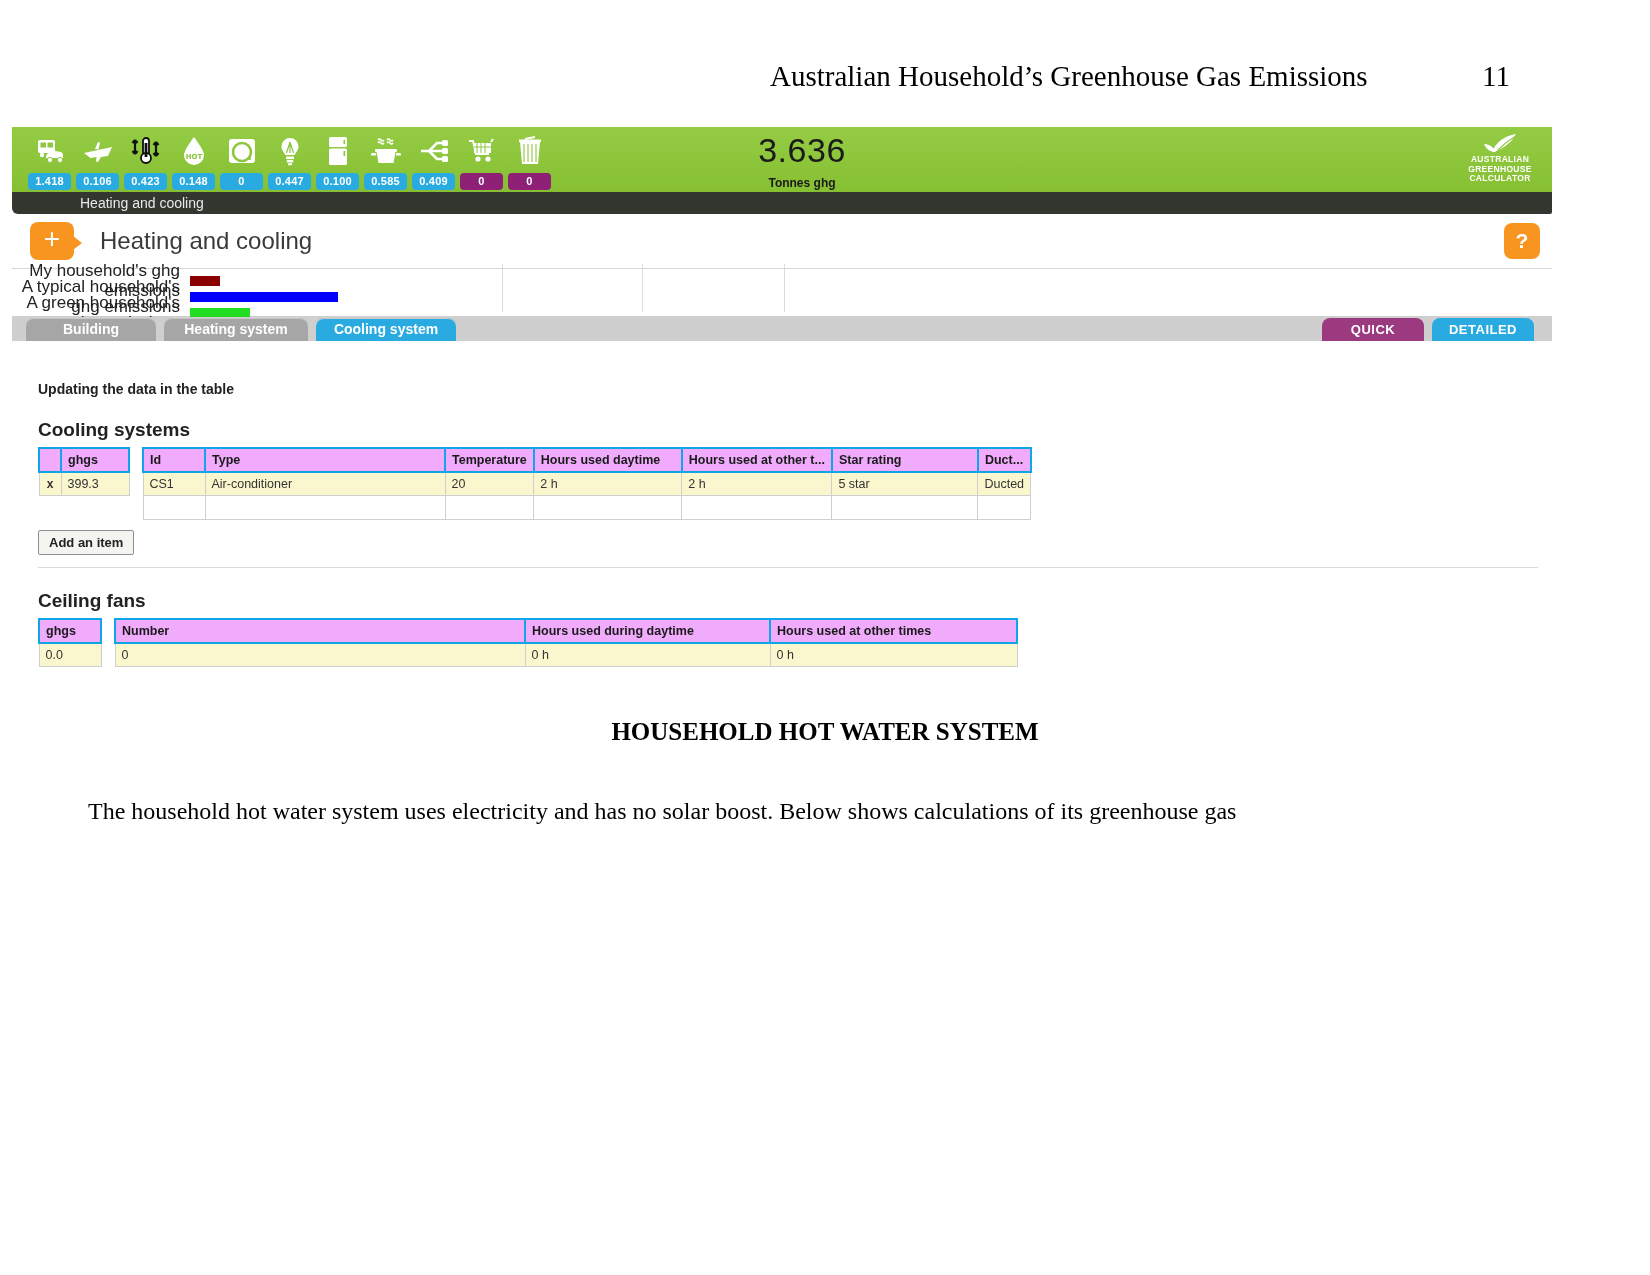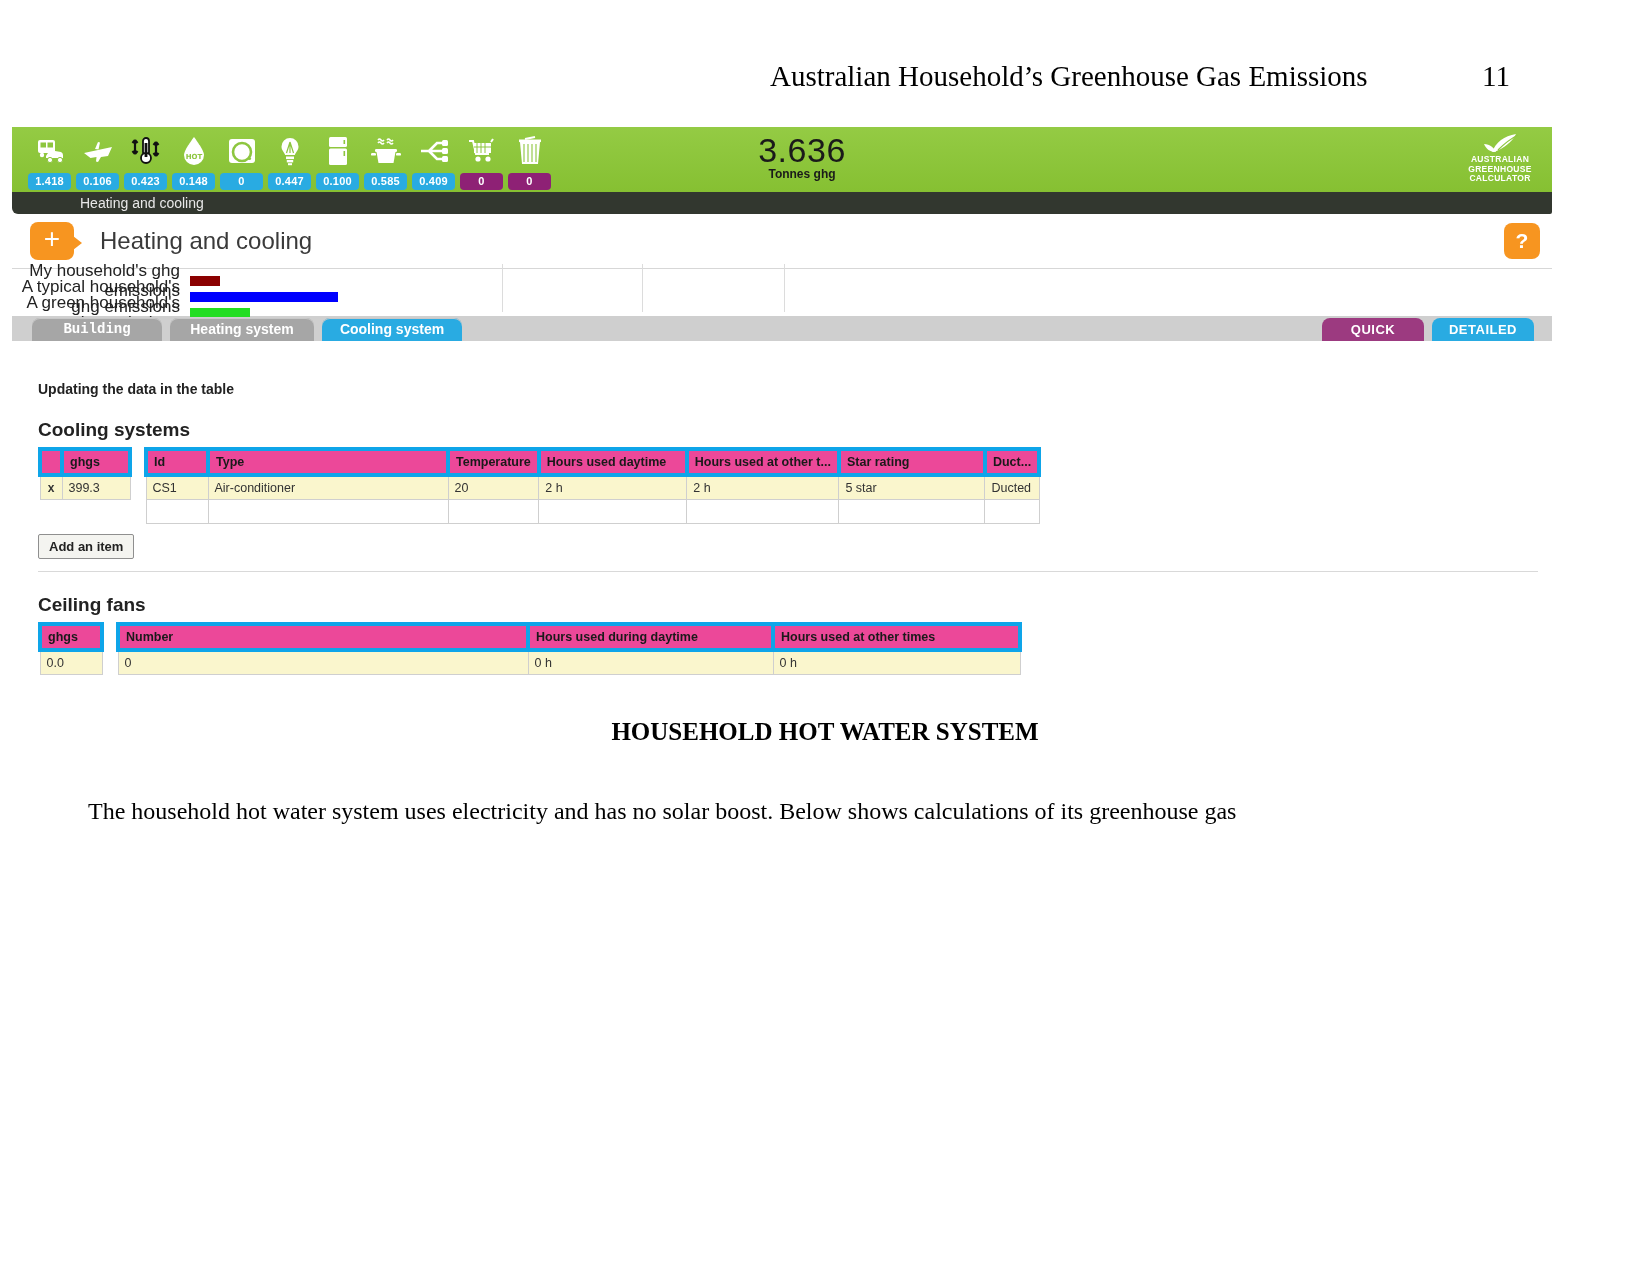--- a/index.html
+++ b/index.html
@@ -68,21 +68,21 @@
 
   .total-box {
     position:absolute; left:700px; top:6px;
     text-align:center; width:180px;
   }
   .total-num {
     font-size:34px; color:#1a1a1a; font-weight:normal;
     line-height:34px; letter-spacing:0.5px;
   }
   .total-label {
-    font-size:12px; color:#1a1a1a; font-weight:bold; margin-top:0;
+    font-size:12px; color:#1a1a1a; font-weight:bold; margin-top:9px;
   }
 
   .agc-logo {
     position:absolute; right:6px; top:4px;
     width:92px; text-align:center; color:#ffffff;
   }
   .agc-leaf { height:24px; display:flex; justify-content:center; align-items:center; }
   .agc-lines { font-size:8.5px; font-weight:bold; line-height:9.5px; letter-spacing:0.3px; }
 
   
@@ -144,21 +144,21 @@
     position:relative; height:24px; background:#cfcfcf;
     display:flex; align-items:flex-end;
   }
   .tab {
     height:23px; min-width:130px; margin-right:8px;
     border-top-left-radius:8px; border-top-right-radius:8px;
     background:#a6a6a6; color:#ffffff;
     font-size:14px; font-weight:bold; text-align:center; line-height:23px;
     box-shadow:inset 0 1px 0 #c8c8c8;
   }
-  .tab:first-child { margin-left:20px;font-family:Liberation Mono, monospace; }
+  .tab:first-child { margin-left:14px; }
   .tab.active { background:#29abe2; }
   .tab.heating { min-width:144px; }
   .tab.cooling { min-width:140px; }
   .right-tabs { position:absolute; right:18px; bottom:0; display:flex; }
   .rtab {
     height:23px; width:102px; margin-left:8px;
     border-top-left-radius:8px; border-top-right-radius:8px;
     color:#fff; font-size:13px; font-weight:bold; text-align:center; line-height:23px;
     letter-spacing:0.5px;
   }
@@ -167,22 +167,22 @@
 
   
   .content { background:#fff; padding:14px 0 0 26px; position:relative; }
   .instr-title { font-size:14px; font-weight:bold; color:#222;margin-top:26px; }
   .instr-sub { font-size:13px; color:#333; margin-top:3px; }
 
   .sec-title { font-size:19px; font-weight:bold; color:#222; margin-top:22px; margin-bottom:6px; }
 
   table.grid { border-collapse:collapse; font-size:12.5px; }
   table.grid th {
-    background:#ec4899;
-    border:4px solid #0ea5e9;
+    background:#f0abfc;
+    border:2px solid #0ea5e9;
     font-size:12.5px; font-weight:bold; color:#1a1a1a;
     text-align:left; padding:4px 6px; height:22px;
     white-space:nowrap;
   }
   table.grid td {
     border:1px solid #cfcfcf;
     padding:4px 6px; height:22px; color:#333;
     background:#faf6cd;
   }
   td.ghgcell { background:#d8ecd0; color:#333; }

